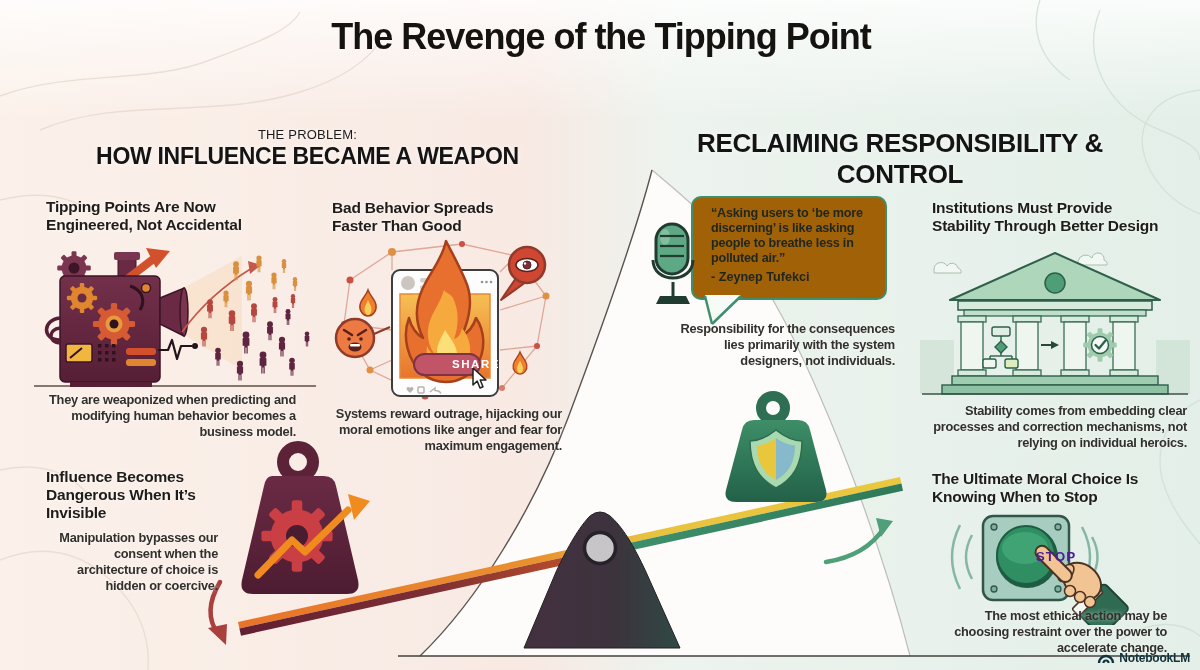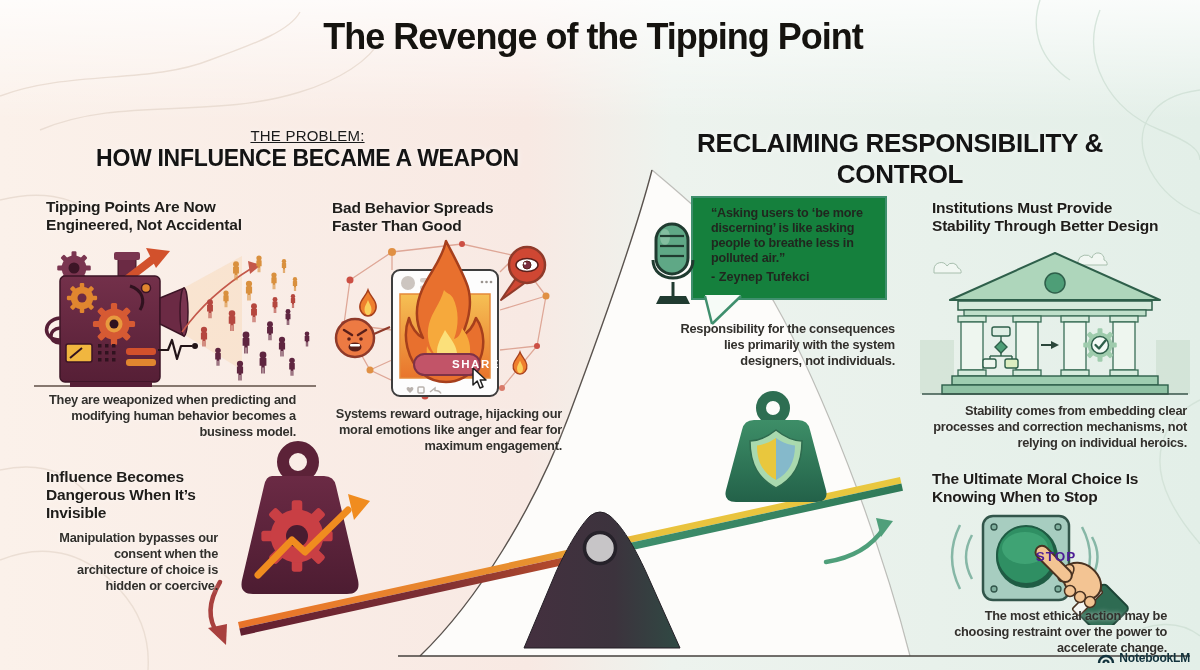--- a/index.html
+++ b/index.html
@@ -1,30 +1,30 @@
 <!DOCTYPE html>
 <html><head>
 <meta charset="utf-8">
 <style>
   html,body{margin:0;padding:0;background:#ffffff;}
   .canvas{position:relative;width:1200px;height:670px;overflow:hidden;
           font-family:"Liberation Sans",sans-serif;color:#222;}
   .abs{position:absolute;}
   svg{display:block;}
-  .main-title{position:absolute;left:0;top:16px;width:1186px;text-align:center;
+  .main-title{position:absolute;left:8px;top:16px;width:1186px;text-align:center;
               font-size:36px;font-weight:700;letter-spacing:-1px;color:#15130f;}
   .col-head{position:absolute;text-align:center;text-shadow:0 0 6px rgba(255,255,255,.7);}
-  .kicker{font-size:15px;font-weight:400;color:#1b1b1b;letter-spacing:.2px;text-decoration:underline;}
+  .kicker{font-size:13px;font-weight:400;color:#1b1b1b;letter-spacing:.2px;}
   .heading{font-size:22px;font-weight:700;color:#141414;letter-spacing:-.3px;margin-top:1px;}
   .sec-title{position:absolute;font-weight:700;font-size:15.5px;line-height:1.16;
              color:#1f1d1a;letter-spacing:-.2px;text-shadow:0 0 5px rgba(255,255,255,.7);}
   .body-txt{position:absolute;font-weight:700;font-size:12.8px;line-height:1.26;
             color:#32302c;letter-spacing:-.25px;text-shadow:0 0 5px rgba(255,255,255,.7);text-align:right;}
   .quote-bubble{position:absolute;left:691px;top:196px;width:196px;height:104px;
-                background:#15803d;border:2.5px solid #3f8f6d;border-radius:0;
+                background:#a16207;border:2.5px solid #3f8f6d;border-radius:10px;
                 padding:8px 8px 6px 18px;box-sizing:border-box;z-index:3;}
   .quote-text{font-size:12.6px;font-weight:700;line-height:1.2;color:#20271f;letter-spacing:-.2px;}
   .quote-attrib{font-size:12.6px;font-weight:700;color:#20271f;margin-top:4px;}
   .overlay-label{position:absolute;text-align:center;color:#ffffff;font-weight:700;z-index:4;padding-left:29px;}
   .share-label{left:414px;top:358px;width:66px;font-size:11.5px;letter-spacing:1.5px;}
   .stop-label{left:995px;top:549px;width:64px;font-size:13.5px;letter-spacing:1px;color:#4c1d95;}
   .footer{position:absolute;right:10px;bottom:5px;display:flex;align-items:center;gap:4px;z-index:5;}
   .footer-text{font-size:12px;font-weight:700;color:#12323c;letter-spacing:-.2px;}
   .z1{z-index:1}.z2{z-index:2}.z3{z-index:3}.z5{z-index:5}
 </style>

